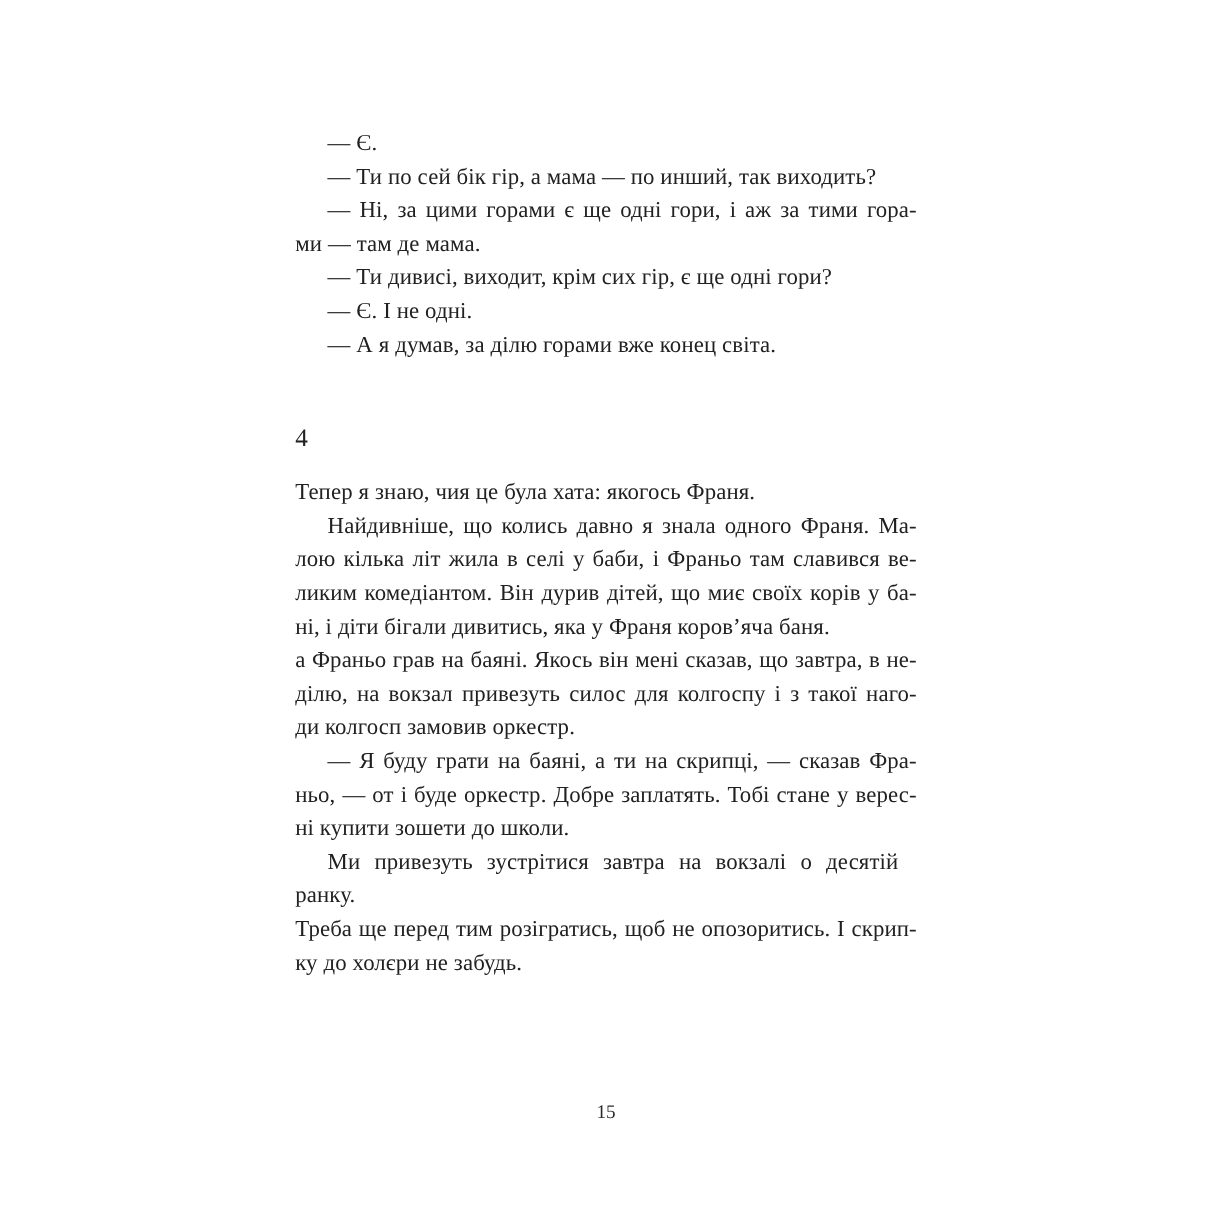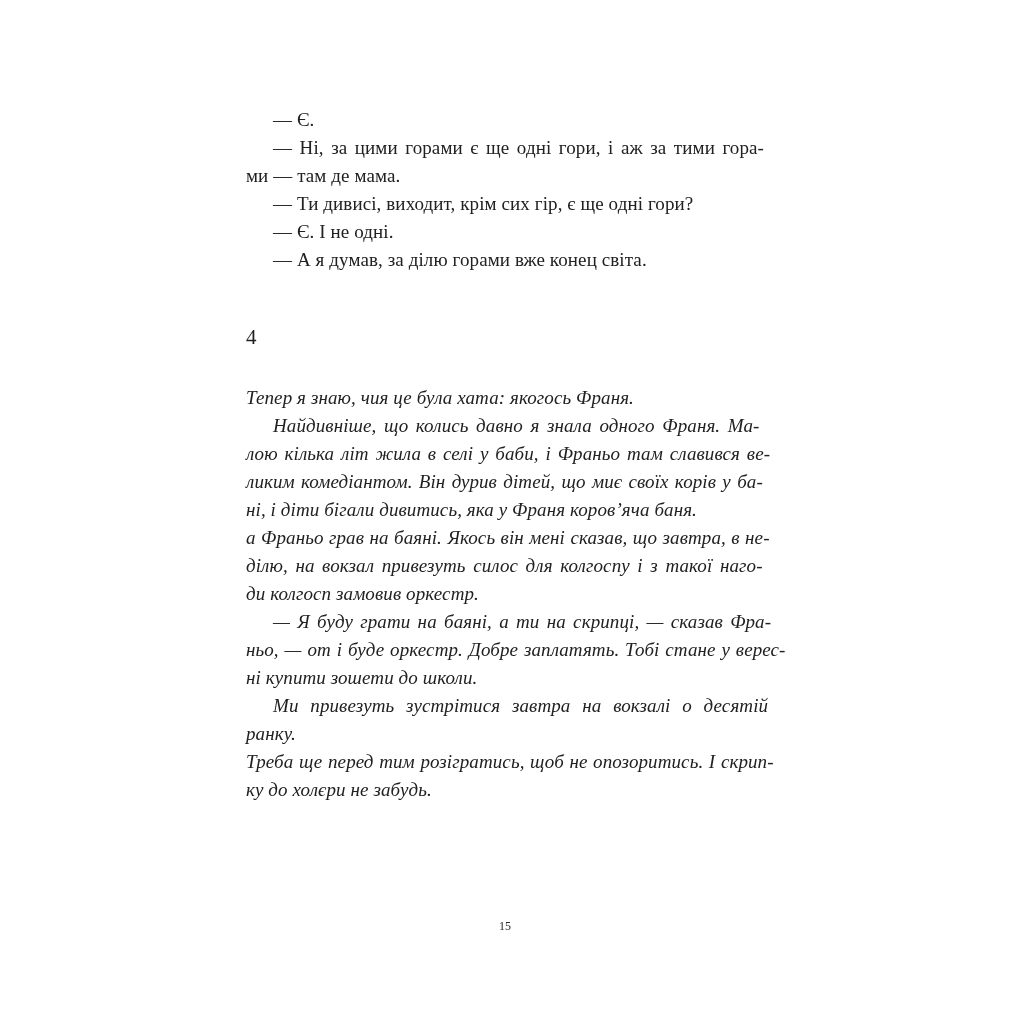--- a/index.html
+++ b/index.html
@@ -24,39 +24,42 @@
   .para { margin: 0; }
   .line { height: 28px; white-space: nowrap; overflow: visible; }
   .line .txt { display: inline-block; white-space: nowrap; }
   .line.indent .txt { margin-left: 27px; }
   .section-number {
     margin-top: 49px;
     height: 28px;
     line-height: 28px;
     font-size: 21px;
   }
-  .body-block { margin-top: 33px; font-style: italic; }
+  .body-block { margin-top: 18px; }
   .page-number {
     position: absolute;
     left: 246px;
     top: 919px;
     width: 518px;
     text-align: center;
-    font-size: 12px;
+    font-size: 16px;
     color: #2a2a2a;
   }
 </style>
 </head>
 <body>
 
 <div class="page">
   <div class="text-column">
     <div>
         <div class="para">
           <div class="line indent"><span class="txt">— Є.</span></div>
+        </div>
+        <div class="para">
+          <div class="line indent"><span class="txt">— Ти по сей бік гір, а мама — по инший, так виходить?</span></div>
         </div>
         <div class="para">
           <div class="line fill indent"><span class="txt" style="word-spacing: 2.65745px;">— Ні, за цими горами є ще одні гори, і аж за тими гора-</span></div>
           <div class="line"><span class="txt">ми — там де мама.</span></div>
         </div>
         <div class="para">
           <div class="line indent"><span class="txt">— Ти дивисі, виходит, крім сих гір, є ще одні гори?</span></div>
         </div>
         <div class="para">
           <div class="line indent"><span class="txt">— Є. І не одні.</span></div>

